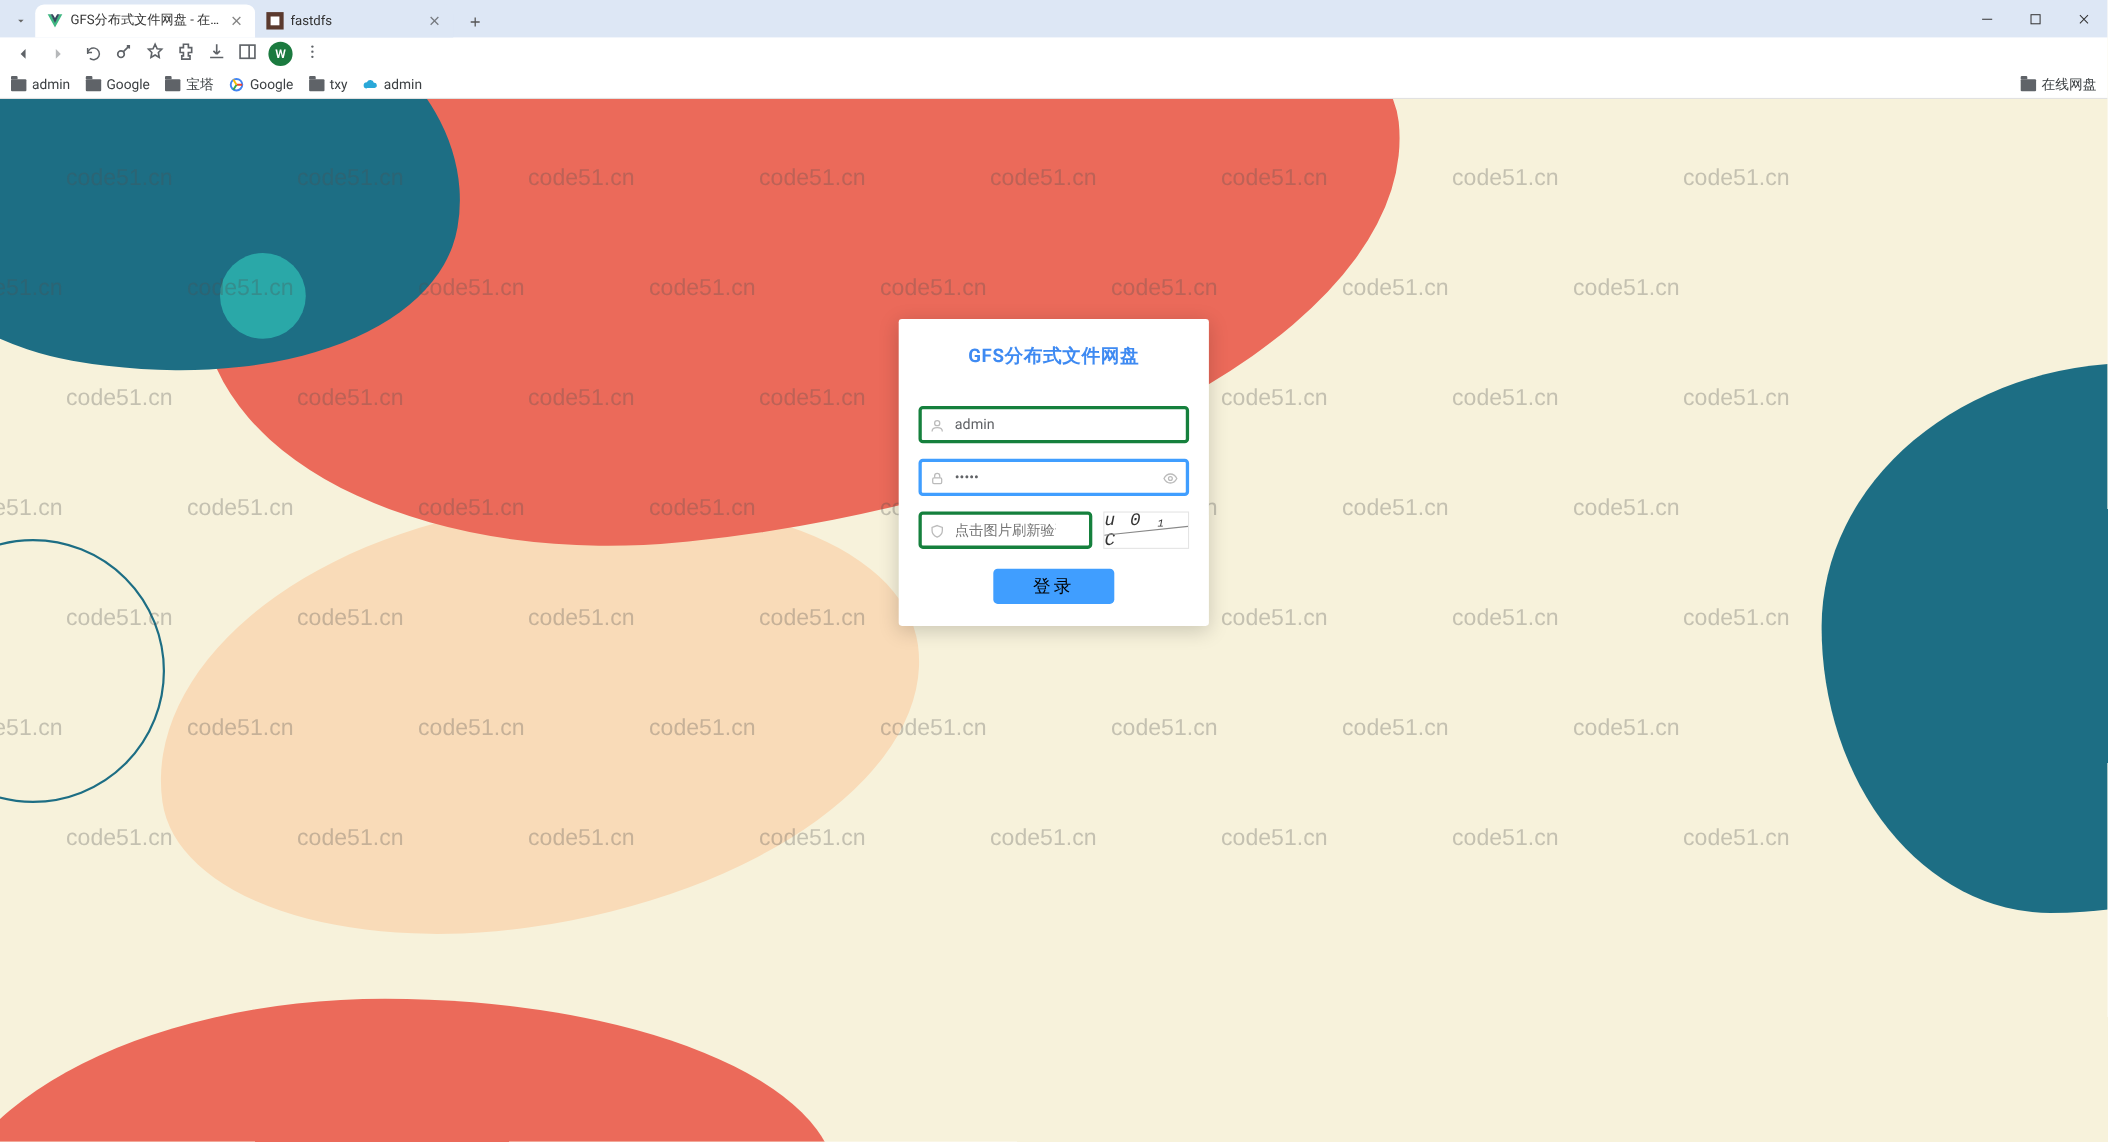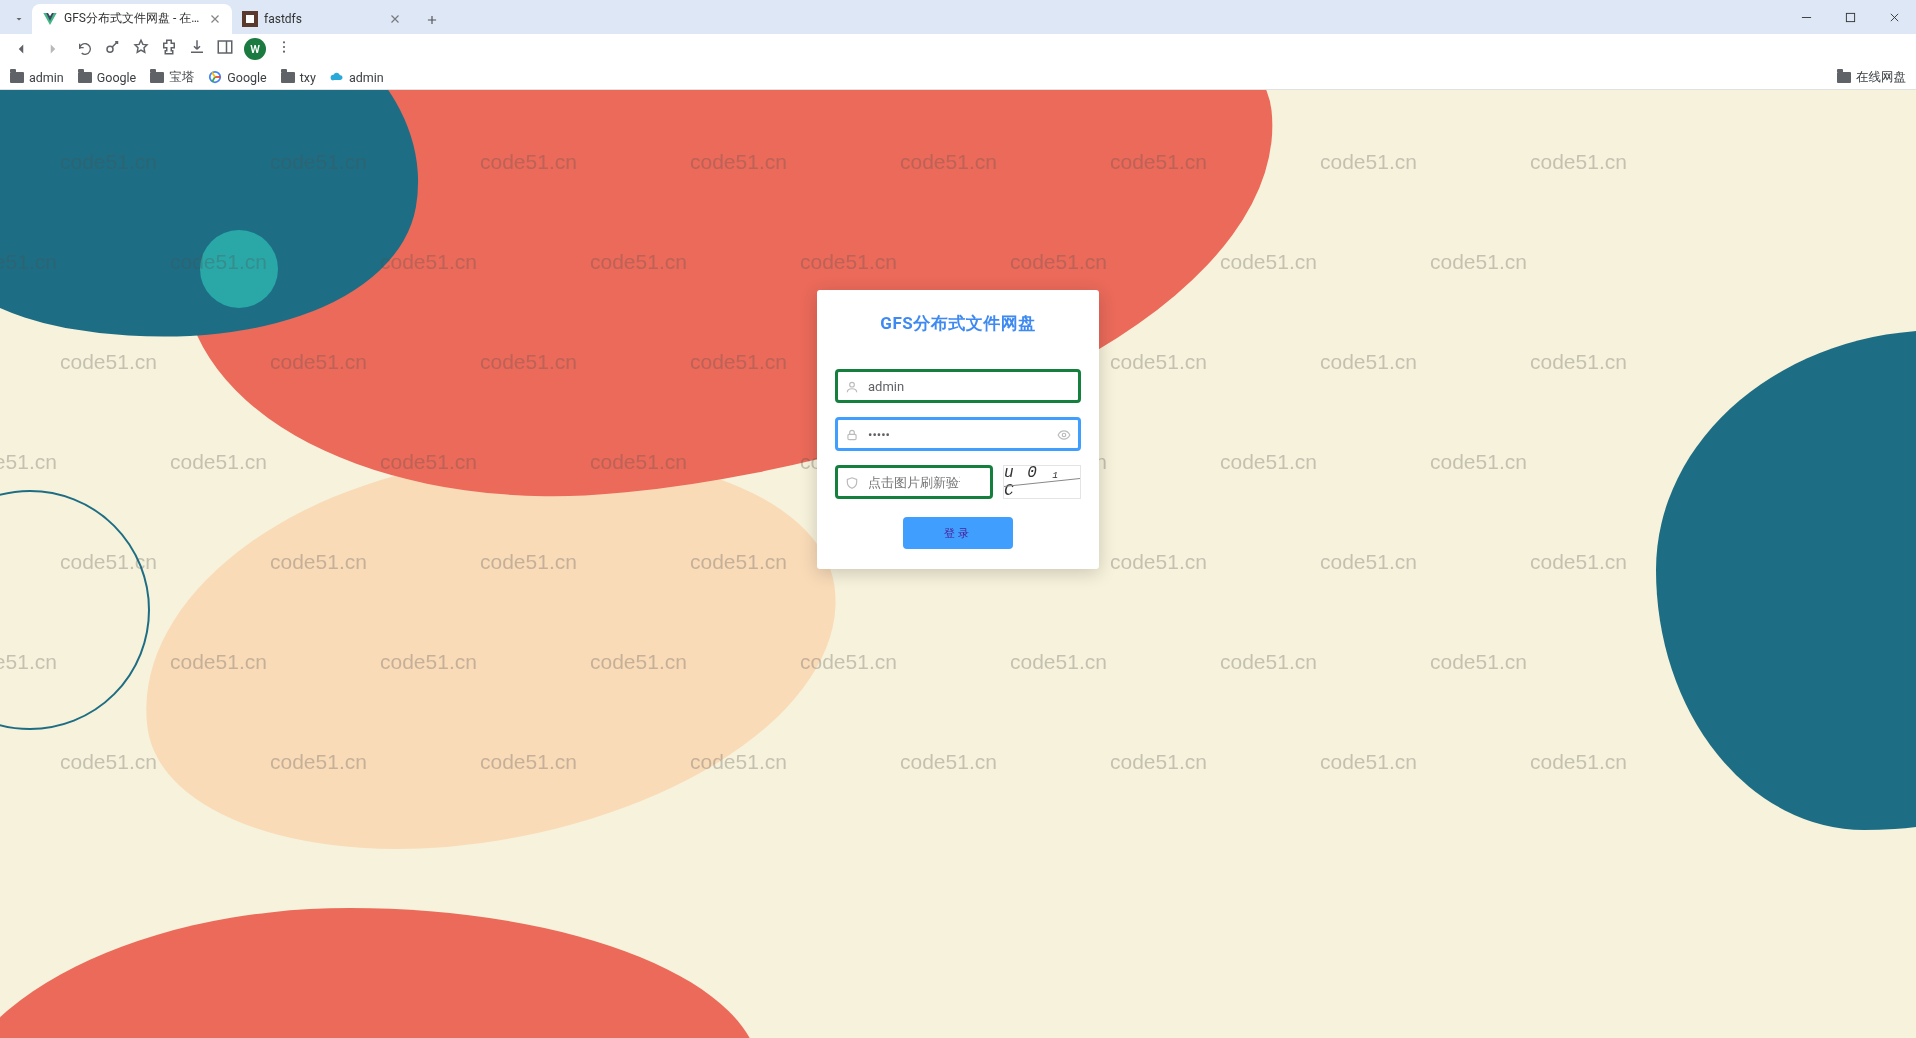--- a/index.html
+++ b/index.html
@@ -49,21 +49,21 @@
 .login-card h1 { text-align: center; font-size: 17px; color: #3e8af2; font-weight: 700; margin-bottom: 34px; letter-spacing: .5px; }
 .field { position: relative; margin-bottom: 14px; }
 .field .ico { position: absolute; left: 10px; top: 50%; transform: translateY(-50%); width: 14px; height: 14px; color: #bbb; }
 .field input { width: 100%; height: 34px; border: 3px solid #15803d; border-radius: 4px; padding: 0 30px 0 30px; font-size: 13px; color: #606266; outline: none; }
 .field.focused input { border-color: #409eff; }
 .field .eye { position: absolute; right: 10px; top: 50%; transform: translateY(-50%); width: 14px; height: 14px; color: #bbb; }
 .captcha-row { display: flex; gap: 10px; margin-bottom: 18px; }
 .captcha-row .field { flex: 1; margin-bottom: 0; }
 .captcha-img { width: 78px; height: 34px; border: 1px solid #e4e4e4; background: #fff; display: flex; align-items: center; justify-content: center; font-family: "Courier New", monospace; font-size: 16px; font-style: italic; letter-spacing: 2px; color: #333; user-select: none; position: relative; overflow: hidden; }
 .captcha-img::before { content:""; position:absolute; left:-5px; right:-5px; top:50%; border-top:1px solid #888; transform: rotate(-6deg);}
-.login-btn { display: block; margin: 0 auto; width: 110px; height: 32px; background: #409eff; color: #4c1d95; border: none; border-radius: 4px; font-size: 11px; letter-spacing: 3px; cursor: pointer; }
+.login-btn { display: block; margin: 0 auto; width: 110px; height: 32px; background: #409eff; color: #000000; border: none; border-radius: 4px; font-size: 16px; letter-spacing: 3px; cursor: pointer; }
 
 .win-controls { position: absolute; top: 0; right: 0; height: 34px; display: flex; align-items: center; gap: 0; }
 .win-controls div { width: 44px; height: 30px; display: flex; align-items: center; justify-content: center; color: #333; }
 </style>
 </head>
 <body>
 
 <div class="browser-chrome">
   <div class="tab-strip">
     <div class="dropdown">

